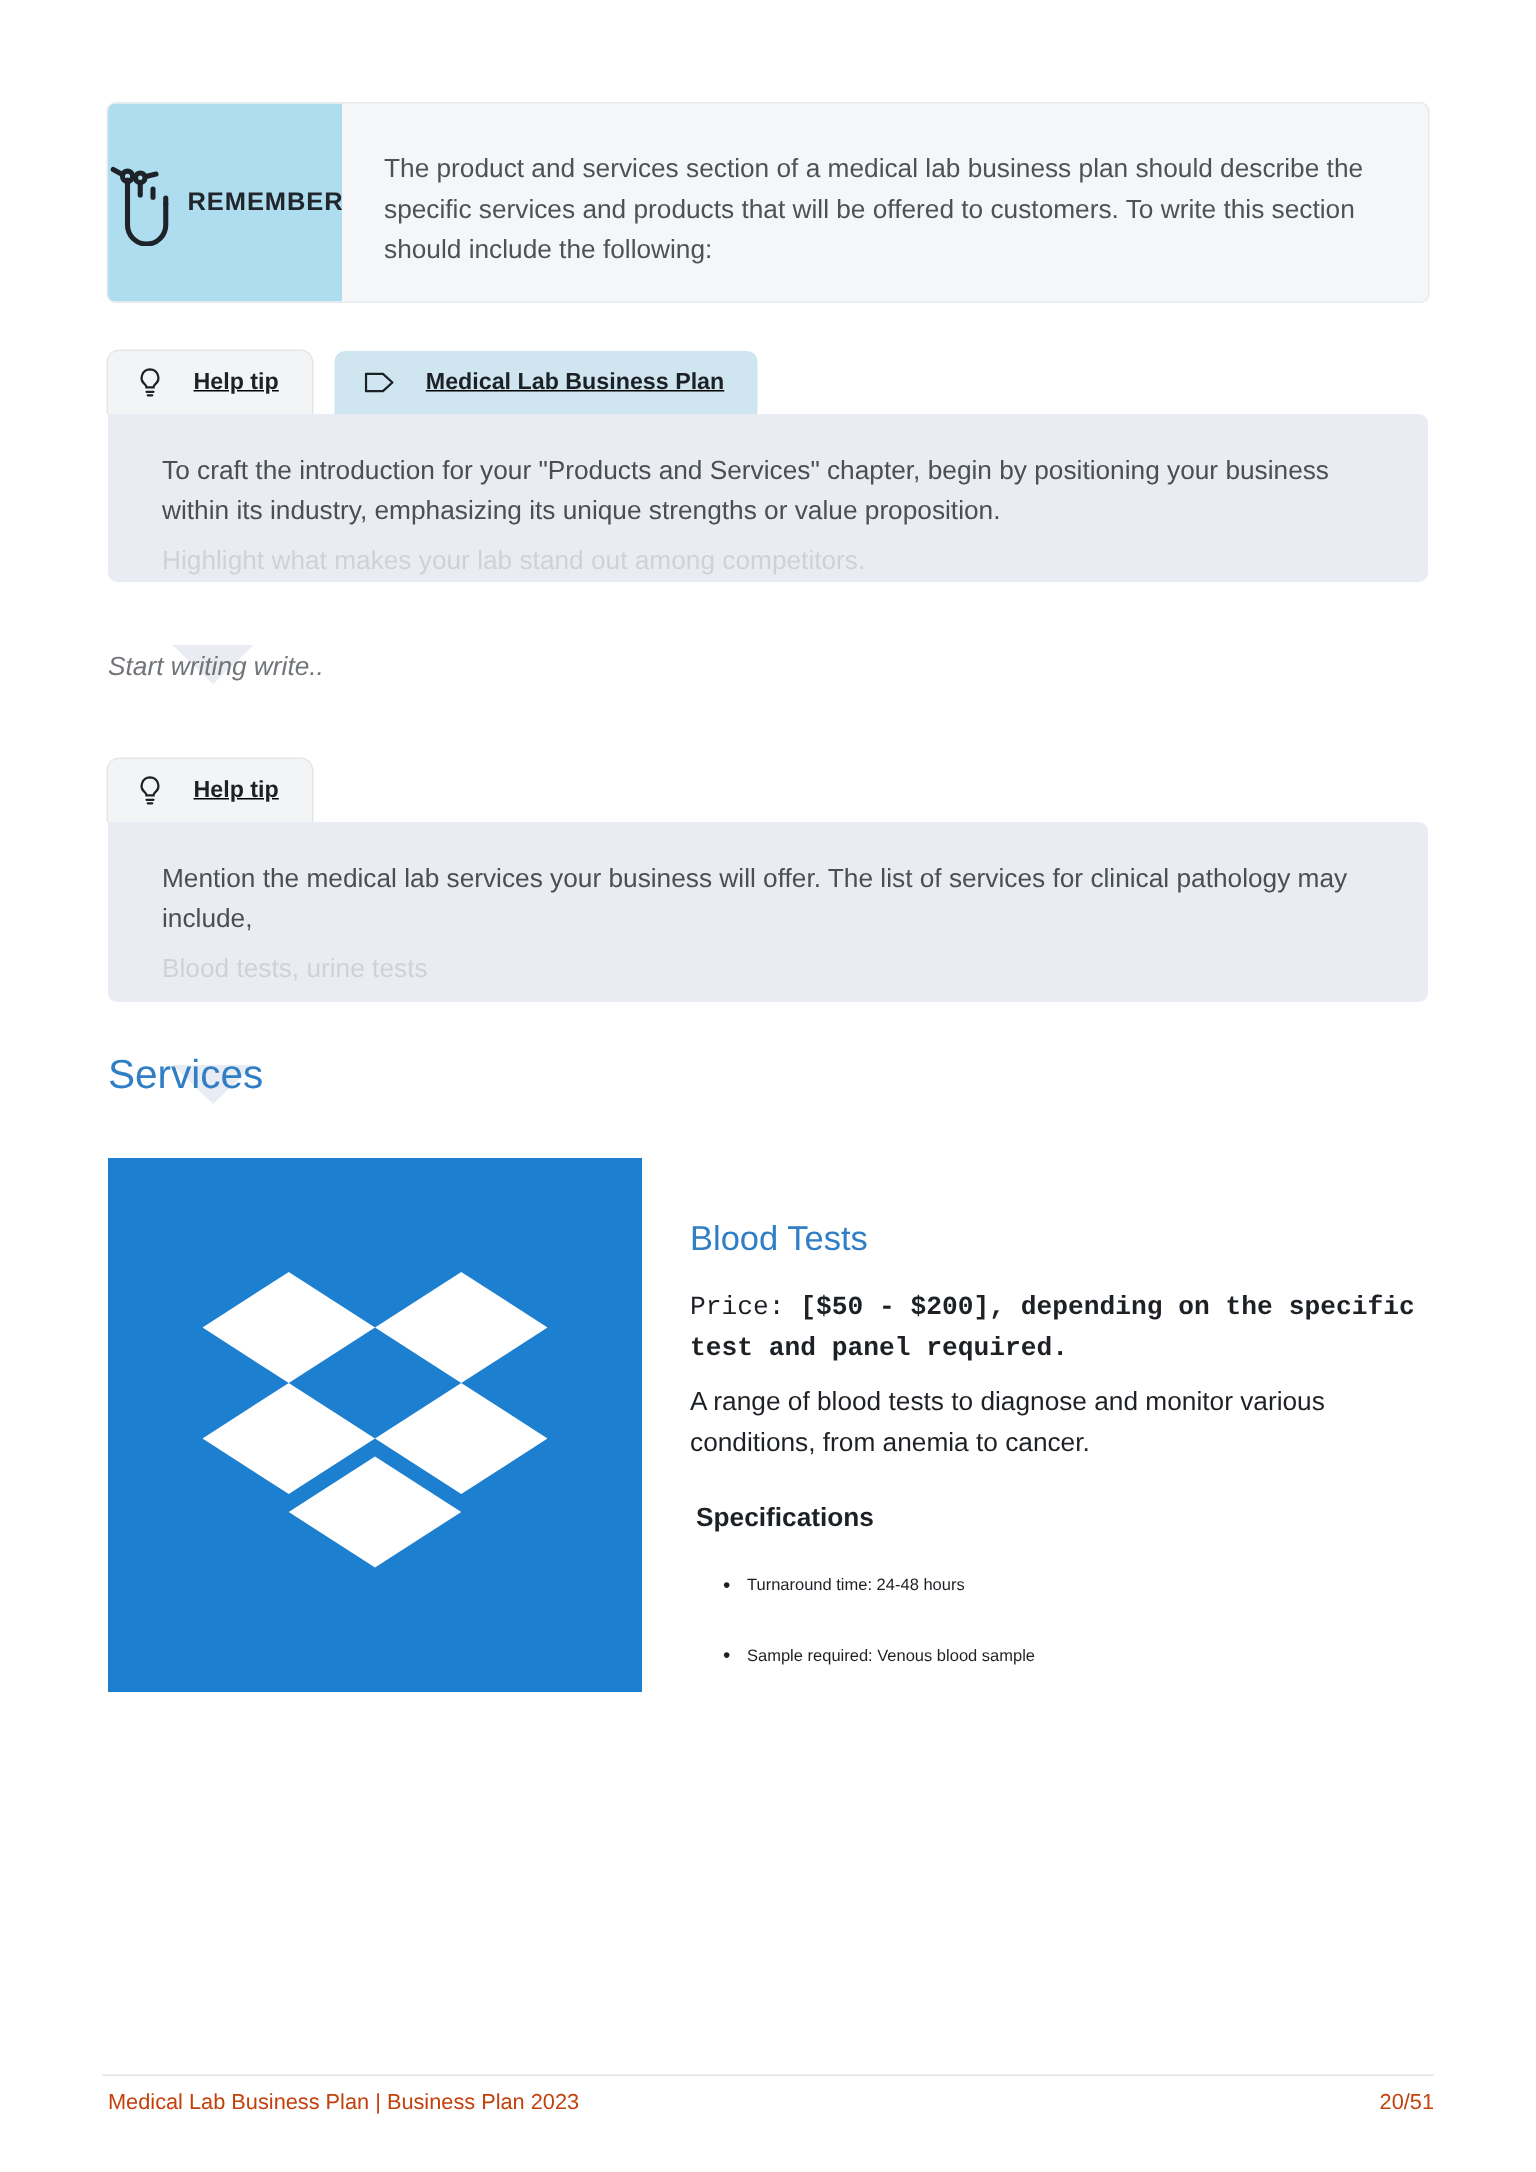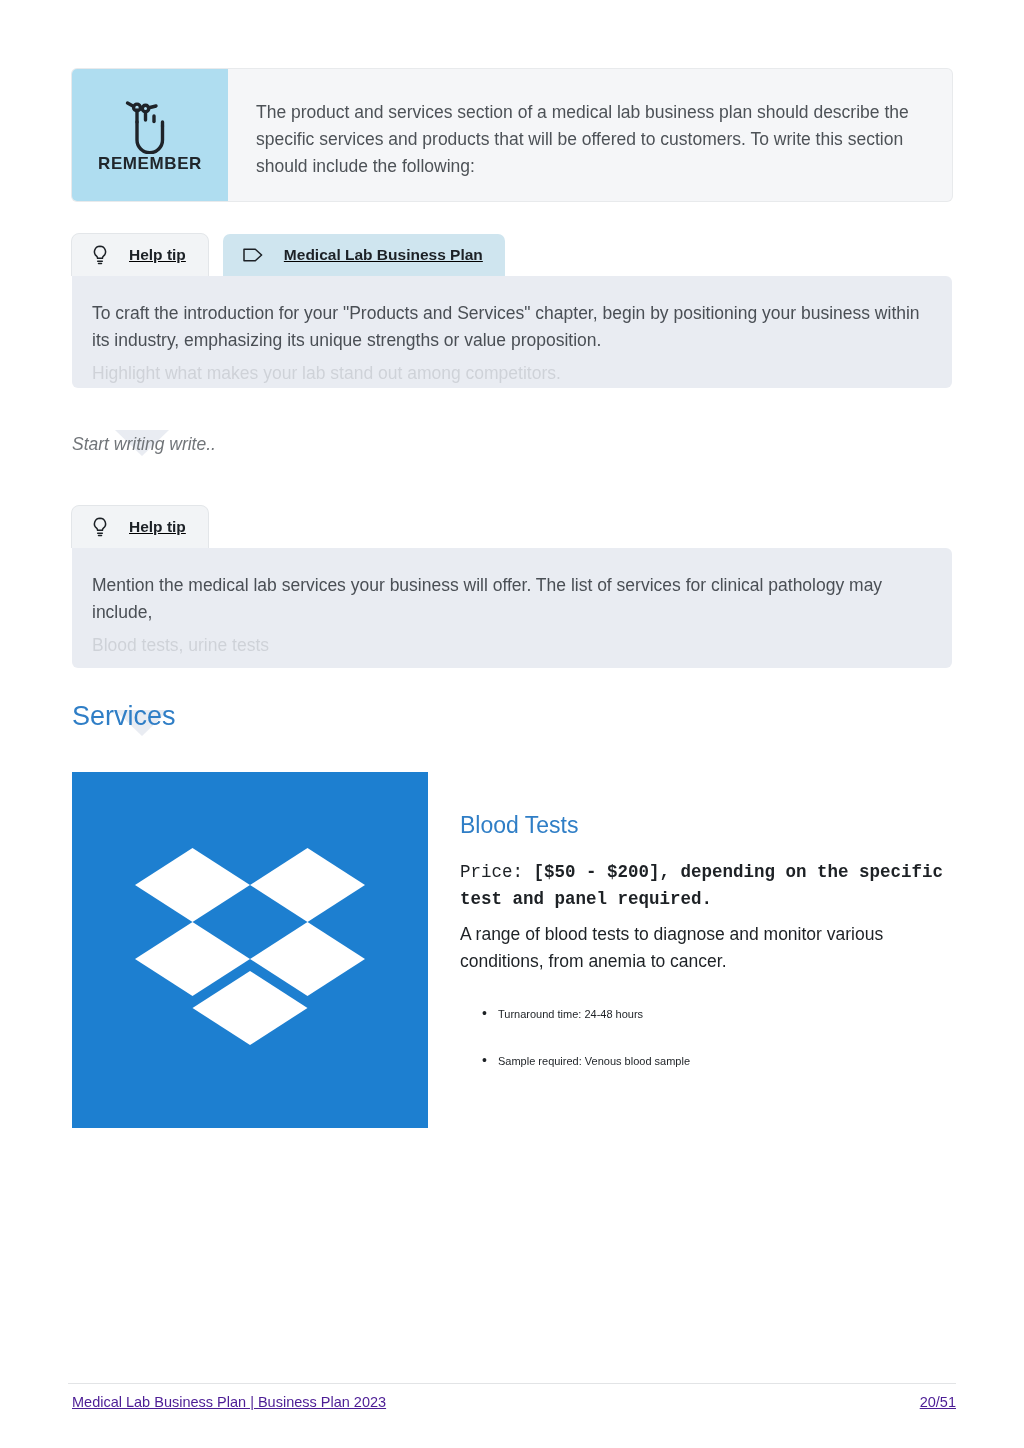--- a/index.html
+++ b/index.html
@@ -31,21 +31,21 @@
     border-radius: 5px;
     overflow: hidden;
     background: #f5f6f8;
     box-shadow: 0 0 0 1px #e8eaec;
   }
   .remember-left {
     width: 156px;
     flex: 0 0 156px;
     background: #afddf0;
     display: flex;
-    flex-direction: column;
+    flex-direction: row;
     align-items: center;
     justify-content: center;
     gap: 0;
   }
   .remember-icon { width: 54px; height: 58px; display: block; }
   .remember-label {
     font-size: 17px;
     font-weight: bold;
     letter-spacing: 0.6px;
     color: #20262b;
@@ -96,21 +96,21 @@
     text-decoration: underline;
   }
   .tip-tab.tab-plan { background: #cfe5ef; box-shadow: none; margin-left: 15px; }
   .tip-tab-label { font-size: 15.5px; font-weight: bold; color: #1c2126; }
   .tip-tab svg { display: block; }
 
   .tip-body {
     position: relative;
     background: #e9ecf2;
     border-radius: 0 6px 6px 6px;
-    padding: 24px 26px 0 20px;
+    padding: 24px 26px 0 36px;
     overflow: hidden;
   }
   .tip-text {
     font-size: 17.5px;
     line-height: 27px;
     color: #4a4f55;
   }
   .tip-text-faded {
     margin-top: 6px;
     font-size: 17.5px;
@@ -236,22 +236,21 @@
     position: absolute;
     left: 72px;
     top: 1394px;
     width: 884px;
     display: flex;
     justify-content: space-between;
     align-items: center;
   }
   .footer-left, .footer-right {
     font-size: 14.5px;
-    color: #4c1d95;
-    text-decoration: underline;
+    color: #c2410c;
   }
 </style>
 </head>
 <body>
 
 <div class="page">
 
   <div class="remember-box">
     <div class="remember-left">
       <span>
@@ -340,20 +339,21 @@
         </svg>
       </span>
     </div>
     <div class="service-info">
       <h3 class="service-title">Blood Tests</h3>
       <p class="service-price">
         <span>Price:</span>
         <span class="price-bold">[$50 - $200], depending on the specific test and panel required.</span>
       </p>
       <p class="service-desc">A range of blood tests to diagnose and monitor various conditions, from anemia to cancer.</p>
+      <div class="spec-heading">Specifications</div>
       <ul class="spec-list">
         <li>Turnaround time: 24-48 hours</li>
         <li>Sample required: Venous blood sample</li>
       </ul>
     </div>
   </div>
 
   <div class="footer-rule"></div>
   <div class="footer">
     <span class="footer-left">Medical Lab Business Plan | Business Plan 2023</span>

